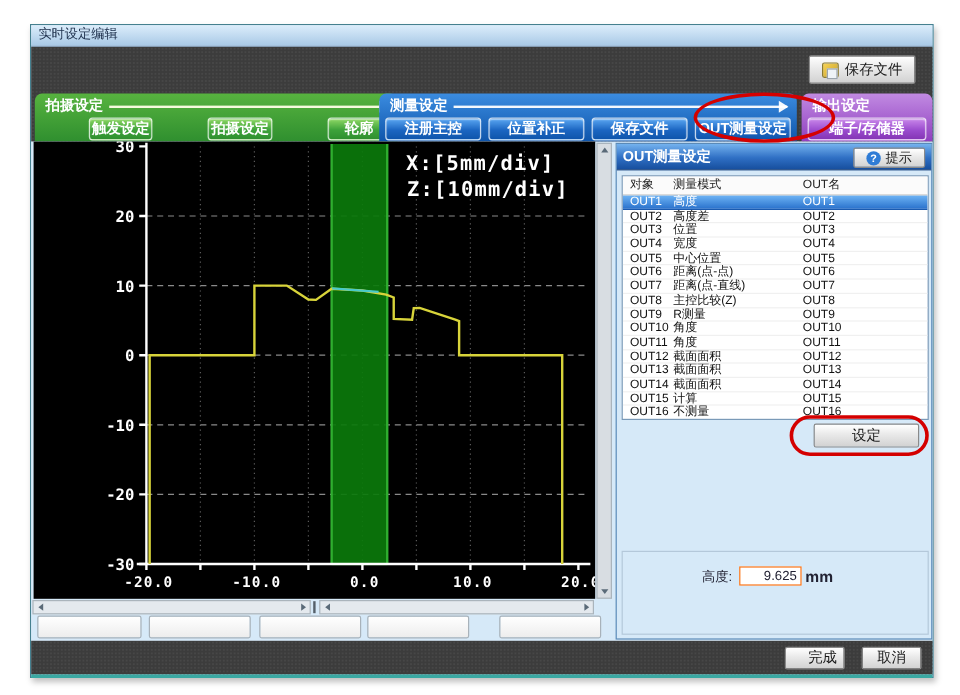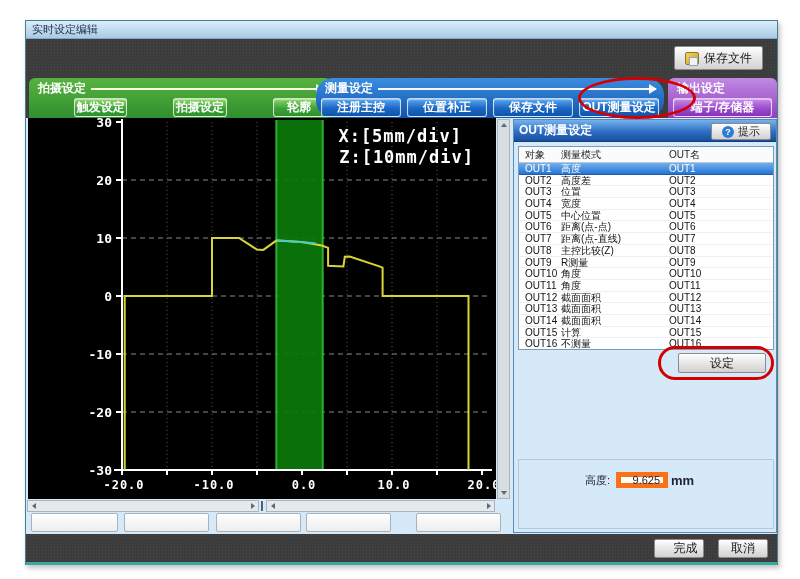--- a/index.html
+++ b/index.html
@@ -12,21 +12,21 @@
   .darktop{ position:absolute; left:0; top:18px; width:100%; height:79px;
     background:#3c3c3c; background-image:radial-gradient(#474747 1px, transparent 1px); background-size:3px 3px; }
   .btn{ background:linear-gradient(#ffffff,#e9e9e9 45%,#d2d2d2); border:1px solid #8a8a8a;
     border-radius:2px; font-size:12px; color:#1a1a1a; display:flex; align-items:center; justify-content:center; cursor:default; }
   .save-btn{ position:absolute; left:648px; top:25px; width:89px; height:24px; gap:5px; }
   .save-icon{ width:14px; height:13px; background:linear-gradient(135deg,#f7d355,#caa32c); border:1px solid #8a7a30; border-radius:2px; position:relative; }
   .save-icon:after{ content:""; position:absolute; left:3px; top:4px; width:7px; height:7px; background:#eef3f8; border:1px solid #9aa4ae; }
   
   .tabpanel{ position:absolute; top:57px; height:40px; border-radius:6px 6px 0 0; padding:2px 4px 0 4px; }
   .tab-green{ left:3px; width:302px; background:linear-gradient(#57b33f,#2f8f2f); }
-  .tab-blue{ left:290px; width:348px; background:linear-gradient(#3b8ce0,#0f55ab);border-radius:17px; }
+  .tab-blue{ left:290px; width:348px; background:linear-gradient(#3b8ce0,#0f55ab); }
   .tab-purple{ left:642px; width:109px; background:linear-gradient(#c18ae2,#8f3fbf); }
   .tabhead{ display:flex; align-items:center; height:16px; padding:1px 4px 0 5px; color:#fff; font-size:12px; font-weight:bold; gap:5px; }
   .headline{ flex:1; height:2px; position:relative; }
   .tab-green .headline{ background:rgba(255,255,230,.95); }
   .tab-blue .headline{ background:rgba(255,255,255,.95); }
   .headline:after{ content:""; position:absolute; right:-1px; top:-4px; border-left:8px solid; border-left-color:inherit; border-top:5px solid transparent; border-bottom:5px solid transparent; }
   .tab-green .headline:after{ border-left-color:rgba(255,255,230,.95); }
   .tab-blue .headline:after{ border-left-color:rgba(255,255,255,.95); }
   .tabbtns{ display:flex; gap:6px; padding:2px 1px 0 1px; }
   .tabbtn{ flex:1; height:19px; border-radius:3px; border:1px solid rgba(255,255,255,.75);
@@ -59,21 +59,21 @@
   .help-icon{ width:12px; height:12px; border-radius:50%; background:#2f7cd6; color:#fff; font-size:9px; font-weight:bold;
     display:flex; align-items:center; justify-content:center; }
   .table{ position:absolute; left:492px; top:125px; width:256px; height:204px; background:#fff; border:1px solid #7a9ab8; overflow:hidden; }
   .thead{ display:flex; height:16px; line-height:16px; font-size:10px; color:#222; background:#fbfbfb; border-bottom:1px solid #c4c4c4; }
   .trow{ display:flex; height:11.7px; line-height:11.5px; font-size:10px; color:#111; border-bottom:1px solid #f0f0f0; }
   .trow.selected{ background:linear-gradient(#6cb2f4,#2a72cc); color:#fff; border-bottom-color:#1a5ab0; }
   .cell-target{ width:42px; padding-left:6px; } .cell-mode{ width:108px; } .cell-name{ flex:1; }
   .set-btn{ position:absolute; left:652px; top:332px; width:88px; height:20px; }
   .meas-box{ position:absolute; left:492px; top:438px; width:256px; height:70px; border:1px solid #b4c8da; }
   .meas-row{ position:absolute; left:66px; top:12px; display:flex; align-items:flex-end; font-size:11px; color:#223; }
-  .meas-value{ width:52px; height:16px; background:#fff; border:5px solid #f97316; font-size:11px; color:#223;
+  .meas-value{ width:52px; height:16px; background:#fff; border:1px solid #f97316; font-size:11px; color:#223;
     display:flex; align-items:center; justify-content:flex-end; padding-right:3px; margin-left:6px; }
   .meas-unit{ font-size:13px; font-weight:bold; margin-left:3px; }
   
   .bottombar{ position:absolute; left:0; top:513px; width:100%; height:28px;
     background:#3c3c3c; background-image:radial-gradient(#474747 1px, transparent 1px); background-size:3px 3px; }
   .finish-btn{ position:absolute; left:628px; top:518px; width:50px; height:19px;padding-left:13px; }
   .cancel-btn{ position:absolute; left:692px; top:518px; width:50px; height:19px; }
   .tealstrip{ position:absolute; left:0; top:541px; width:100%; height:3px; background:#3aa8a2; }
   
   .annot{ position:absolute; border:3px solid #d40000; background:transparent; z-index:50; }

